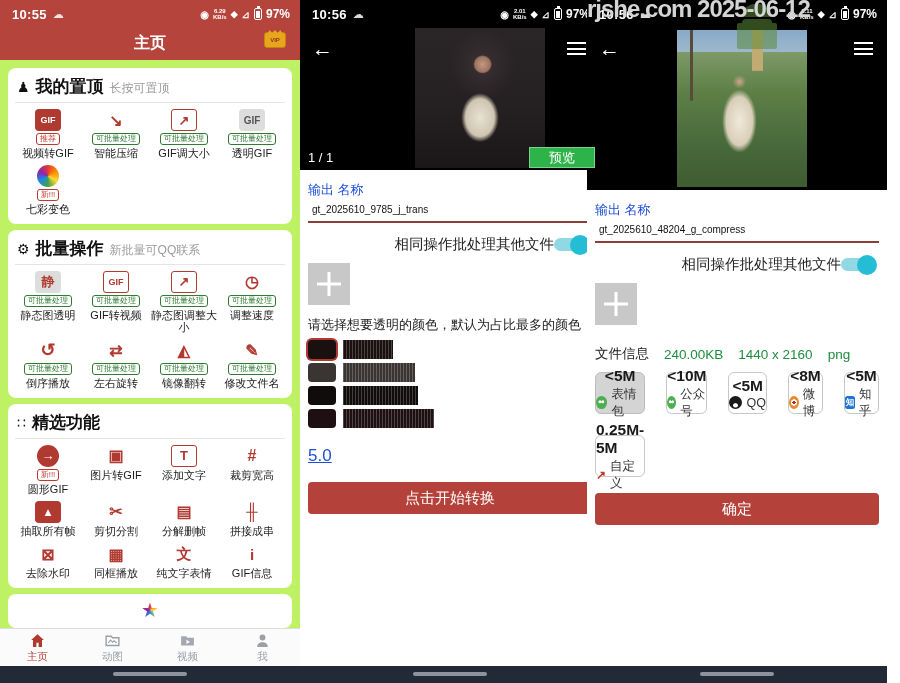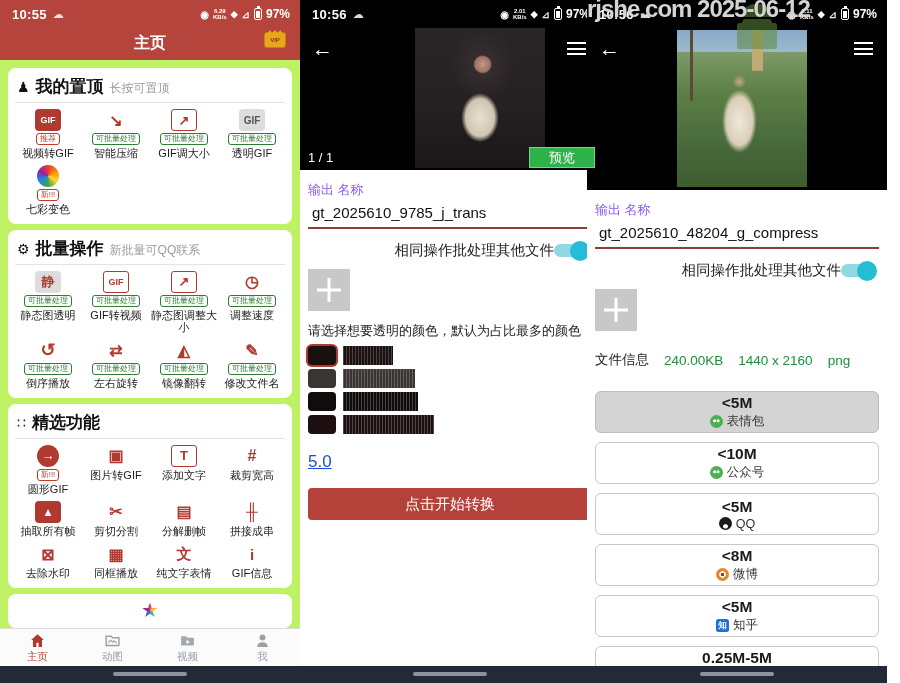--- a/index.html
+++ b/index.html
@@ -83,22 +83,22 @@
       linear-gradient(90deg, rgba(0,0,0,0) 10%, #5a4a38 10%, #5a4a38 12%, rgba(0,0,0,0) 12%) 0 0/100% 45%,
       linear-gradient(180deg, #87aac9 0%, #9db8cc 14%, #7d9a68 14%, #5d7f46 40%, #47683a 75%, #3f5c30 100%);
     background-repeat:no-repeat; }
   .counter { position:absolute; left:8px; bottom:5px; font-size:13px; color:#fff; z-index:4; }
   .preview-btn { position:absolute; right:5px; bottom:2px; width:66px; height:21px; background:#2eb24a; border:1px solid #79d48b; color:#fff; font-size:13px; display:flex; align-items:center; justify-content:center; cursor:pointer; z-index:4; }
   .watermark { position:absolute; top:-5px; left:0; width:300px; font-size:24px; font-weight:800; color:#d4d4d4; white-space:nowrap; letter-spacing:-1px; z-index:6; }
   .robot { position:absolute; left:148px; top:4px; width:44px; height:46px; opacity:.55; z-index:3; }
   .robot::before { content:""; position:absolute; top:0; left:7px; width:30px; height:13px; background:#5d8a3a; border-radius:14px 14px 0 0; }
   .robot::after { content:""; position:absolute; top:15px; left:7px; width:30px; height:30px; background:#5d8a3a; border-radius:4px; box-shadow:-7px 2px 0 -2px #5d8a3a, 7px 2px 0 -2px #5d8a3a; }
   .content { padding:0 8px; }
-  .out-label { margin-top:11px; font-size:13px; color:#8b5cf6; }
-  .filename { margin-top:5px; padding:0 0 6px 4px; font-size:15px; color:#111; border-bottom:2px solid #8d3e35; cursor:text; }
+  .out-label { margin-top:11px; font-size:13px; color:#1d4ed8; }
+  .filename { margin-top:5px; padding:0 0 6px 4px; font-size:10px; color:#111; border-bottom:2px solid #8d3e35; cursor:text; }
   .toggle-row { margin-top:12px; display:flex; align-items:center; justify-content:flex-end; }
   .toggle-label { font-size:14.5px; color:#222; }
   .toggle { position:relative; width:32px; height:13px; border-radius:7px; background:#90d8e4; margin-right:6px; cursor:pointer; }
   .toggle .knob { position:absolute; right:-4px; top:-3.5px; width:20px; height:20px; border-radius:50%; background:#25bcd6; }
   .plus-btn { margin-top:9px; width:42px; height:42px; background:#c8c8c8; position:relative; cursor:pointer; }
   .plus-btn::before, .plus-btn::after { content:""; position:absolute; background:#fff; left:50%; top:50%; }
   .plus-btn::before { width:24px; height:3px; transform:translate(-50%,-50%); }
   .plus-btn::after { width:3px; height:24px; transform:translate(-50%,-50%); }
   .hint { margin-top:11px; font-size:13px; color:#222; }
   .color-list { margin-top:6px; }
@@ -110,21 +110,21 @@
   .tol-value { width:38px; font-size:17px; color:#1d4ed8; padding-top:10px;text-decoration:underline; }
   .slider-right { flex:1; padding-right:10px; }
   .tol-label { font-size:13px; color:#222; }
   .track { position:relative; margin-top:10px; height:2px; background:#c0392b; cursor:pointer; }
   .thumb { position:absolute; top:-5px; width:12px; height:12px; border-radius:50%; background:#c0392b; transform:translateX(-50%); }
   .big-btn { margin-top:16px; height:32px; background:#b5423a; border-radius:4px; color:#fff; font-size:15px; display:flex; align-items:center; justify-content:center; cursor:pointer; }
   
   .finfo-row { margin-top:20px; display:flex; align-items:center; gap:15px; }
   .finfo-label { font-size:13.5px; color:#222; }
   .finfo-val { font-size:13.5px; color:#1e8e3e; }
-  .size-grid { margin-top:22px; display:grid; grid-template-columns:repeat(1,1fr); gap:9px; }
+  .size-grid { margin-top:9px; display:grid; grid-template-columns:repeat(5,1fr); gap:21px; }
   .size-cell { height:42px; border:1px solid #c8c8c8; border-radius:6px; background:#fff; display:flex; flex-direction:column; align-items:center; justify-content:center; gap:1px; cursor:pointer; }
   .size-cell.selected { background:#d4d4d4; border-color:#bdbdbd; }
   .size-line { font-size:15.5px; font-weight:bold; color:#1a1a1a; }
   .target-line { display:flex; align-items:center; gap:4px; font-size:12.5px; color:#333; }
   .opt-icon { display:inline-flex; width:13px; height:13px; border-radius:50%; align-items:center; justify-content:center; }
   .wechat-icon { background:radial-gradient(circle 1.6px at 36% 45%, #fff 0 1.2px, rgba(0,0,0,0) 1.8px), radial-gradient(circle 1.6px at 62% 45%, #fff 0 1.2px, rgba(0,0,0,0) 1.8px), #4caf50; }
   .qq-icon { background:radial-gradient(ellipse 3.5px 3px at 50% 72%, #fff 0 2px, rgba(0,0,0,0) 3px), #1a1a1a; }
   .weibo-icon { background:radial-gradient(circle 2.6px at 50% 50%, #c62828 0 1.8px, #fff 1.8px 3px, rgba(0,0,0,0) 3.4px), #e8882a; }
   .zhihu-icon { background:#1d74d8; border-radius:2.5px; color:#fff; font-size:8.5px; font-weight:bold; }
   .custom-icon { color:#c0392b; font-size:12px; font-weight:bold; width:auto; }

